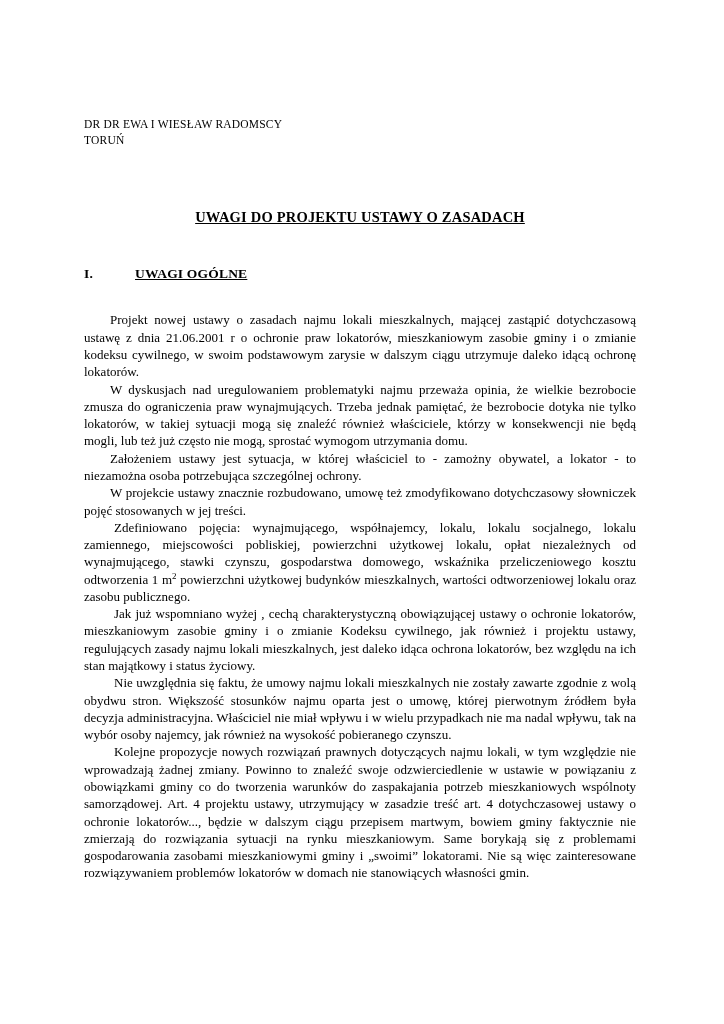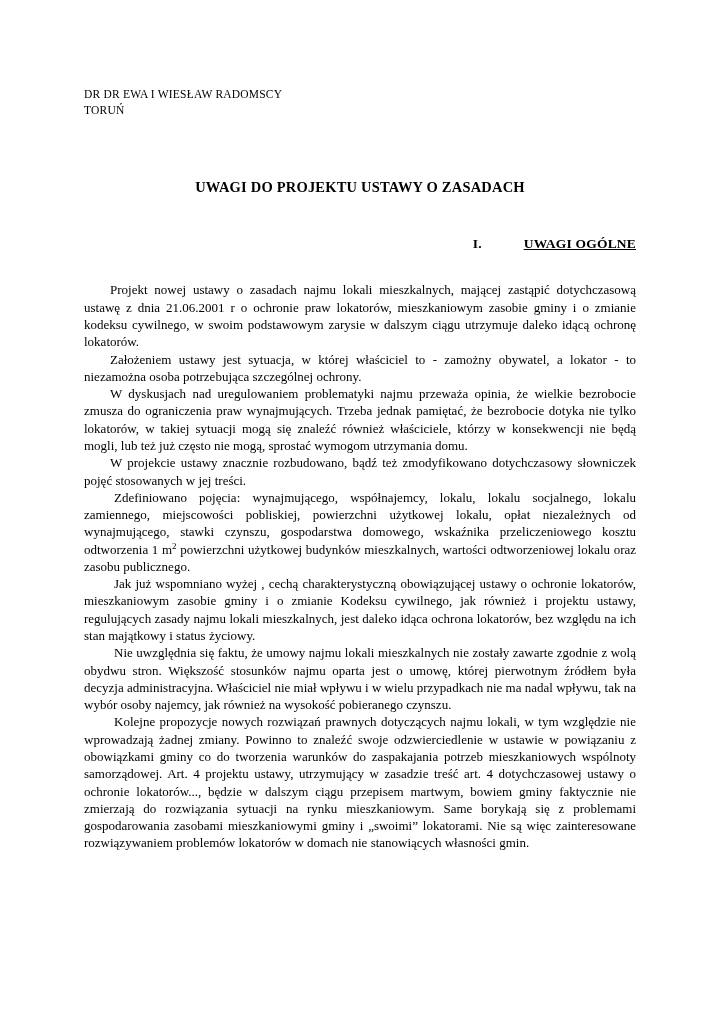--- a/index.html
+++ b/index.html
@@ -12,46 +12,47 @@
     height: 1024px;
     font-family: "Liberation Serif", serif;
     color: #000000;
     overflow: hidden;
   }
   .page {
     position: relative;
     width: 720px;
     height: 1024px;
     box-sizing: border-box;
-    padding: 86px 84px 40px 84px;
+    padding: 116px 84px 40px 84px;
   }
   .letterhead {
     font-size: 11.5px;
     line-height: 1.42;
     letter-spacing: 0.2px;
   }
   .letterhead div {
     white-space: nowrap;
   }
   .title-block {
     margin-top: 58px;
     text-align: center;
     font-weight: bold;
     font-size: 14.5px;
     line-height: 1.5;
     letter-spacing: 0.2px;
   }
   .title-line {
+    text-decoration: underline;
     display: block;
   }
   .section-heading {
     margin-top: 38px;
     font-weight: bold;
     font-size: 13.5px;
-    text-align: right;
+    text-align: left;
     letter-spacing: 0.2px;
   }
   .section-heading .numeral {
     display: inline-block;
     margin-right: 42px;
   }
   .section-heading .heading-text {
     text-decoration: underline;
   }
   .body-copy {
@@ -89,22 +90,22 @@
   <div class="title-block">
     <span class="title-line">UWAGI DO PROJEKTU USTAWY O ZASADACH</span>
   </div>
 
   <div class="section-heading">
     <span class="numeral">I.</span><span class="heading-text">UWAGI OGÓLNE</span>
   </div>
 
   <div class="body-copy">
     <p>Projekt nowej ustawy o zasadach najmu lokali       mieszkalnych,   mającej zastąpić dotychczasową ustawę z dnia 21.06.2001 r o ochronie praw lokatorów, mieszkaniowym zasobie gminy i o zmianie kodeksu cywilnego, w swoim podstawowym zarysie w dalszym ciągu utrzymuje daleko idącą ochronę lokatorów.</p>
+    <p>W  dyskusjach  nad  uregulowaniem problematyki najmu przeważa opinia, że wielkie bezrobocie  zmusza  do  ograniczenia  praw wynajmujących. Trzeba jednak pamiętać, że bezrobocie dotyka nie tylko lokatorów, w takiej sytuacji mogą się znaleźć również właściciele, którzy  w konsekwencji nie będą mogli, lub też już często nie mogą, sprostać wymogom utrzymania domu.</p>
     <p>Założeniem ustawy jest sytuacja, w której właściciel to - zamożny obywatel, a lokator - to niezamożna  osoba  potrzebująca  szczególnej ochrony.</p>
-    <p>W  dyskusjach  nad  uregulowaniem problematyki najmu przeważa opinia, że wielkie bezrobocie  zmusza  do  ograniczenia  praw wynajmujących. Trzeba jednak pamiętać, że bezrobocie dotyka nie tylko lokatorów, w takiej sytuacji mogą się znaleźć również właściciele, którzy  w konsekwencji nie będą mogli, lub też już często nie mogą, sprostać wymogom utrzymania domu.</p>
-    <p>W projekcie ustawy znacznie rozbudowano, bądź     też     zmodyfikowano dotychczasowy słowniczek pojęć stosowanych w jej treści.</p>
+    <p>W projekcie ustawy znacznie rozbudowano, umowę     też     zmodyfikowano dotychczasowy słowniczek pojęć stosowanych w jej treści.</p>
     <p class="tight">Zdefiniowano          pojęcia: wynajmującego, współnajemcy, lokalu, lokalu socjalnego, lokalu zamiennego, miejscowości pobliskiej, powierzchni użytkowej lokalu,   opłat  niezależnych   od wynajmującego, stawki czynszu, gospodarstwa domowego, wskaźnika przeliczeniowego kosztu odtworzenia   1   m<sup>2</sup>   powierzchni użytkowej budynków mieszkalnych,  wartości  odtworzeniowej lokalu oraz zasobu publicznego.</p>
     <p class="tight">Jak już wspomniano  wyżej ,  cechą charakterystyczną obowiązującej ustawy o ochronie  lokatorów, mieszkaniowym zasobie gminy i o zmianie Kodeksu cywilnego, jak również i projektu ustawy, regulujących zasady najmu  lokali mieszkalnych, jest daleko idąca ochrona lokatorów, bez względu na ich stan majątkowy i status życiowy.</p>
     <p class="tight">Nie uwzględnia się faktu, że umowy najmu lokali mieszkalnych nie zostały zawarte  zgodnie  z  wolą  obydwu  stron.  Większość stosunków najmu oparta jest o umowę, której pierwotnym źródłem była decyzja administracyjna. Właściciel nie miał wpływu i w wielu przypadkach nie ma nadal wpływu, tak na wybór osoby najemcy, jak również na wysokość pobieranego czynszu.</p>
     <p class="tight">Kolejne propozycje nowych rozwiązań prawnych dotyczących najmu lokali, w tym   względzie   nie   wprowadzają   żadnej   zmiany.   Powinno   to   znaleźć   swoje odzwierciedlenie w ustawie w powiązaniu z obowiązkami gminy co do tworzenia warunków do zaspakajania potrzeb mieszkaniowych wspólnoty samorządowej. Art. 4 projektu ustawy, utrzymujący w zasadzie treść art.  4 dotychczasowej ustawy o ochronie  lokatorów..., będzie w dalszym ciągu przepisem martwym, bowiem gminy faktycznie nie zmierzają do rozwiązania sytuacji na rynku mieszkaniowym. Same borykają   się   z   problemami   gospodarowania   zasobami   mieszkaniowymi   gminy   i „swoimi” lokatorami. Nie są   więc   zainteresowane     rozwiązywaniem   problemów lokatorów w domach nie stanowiących własności gmin.</p>
   </div>
 
 </div>
 
 </body></html>

